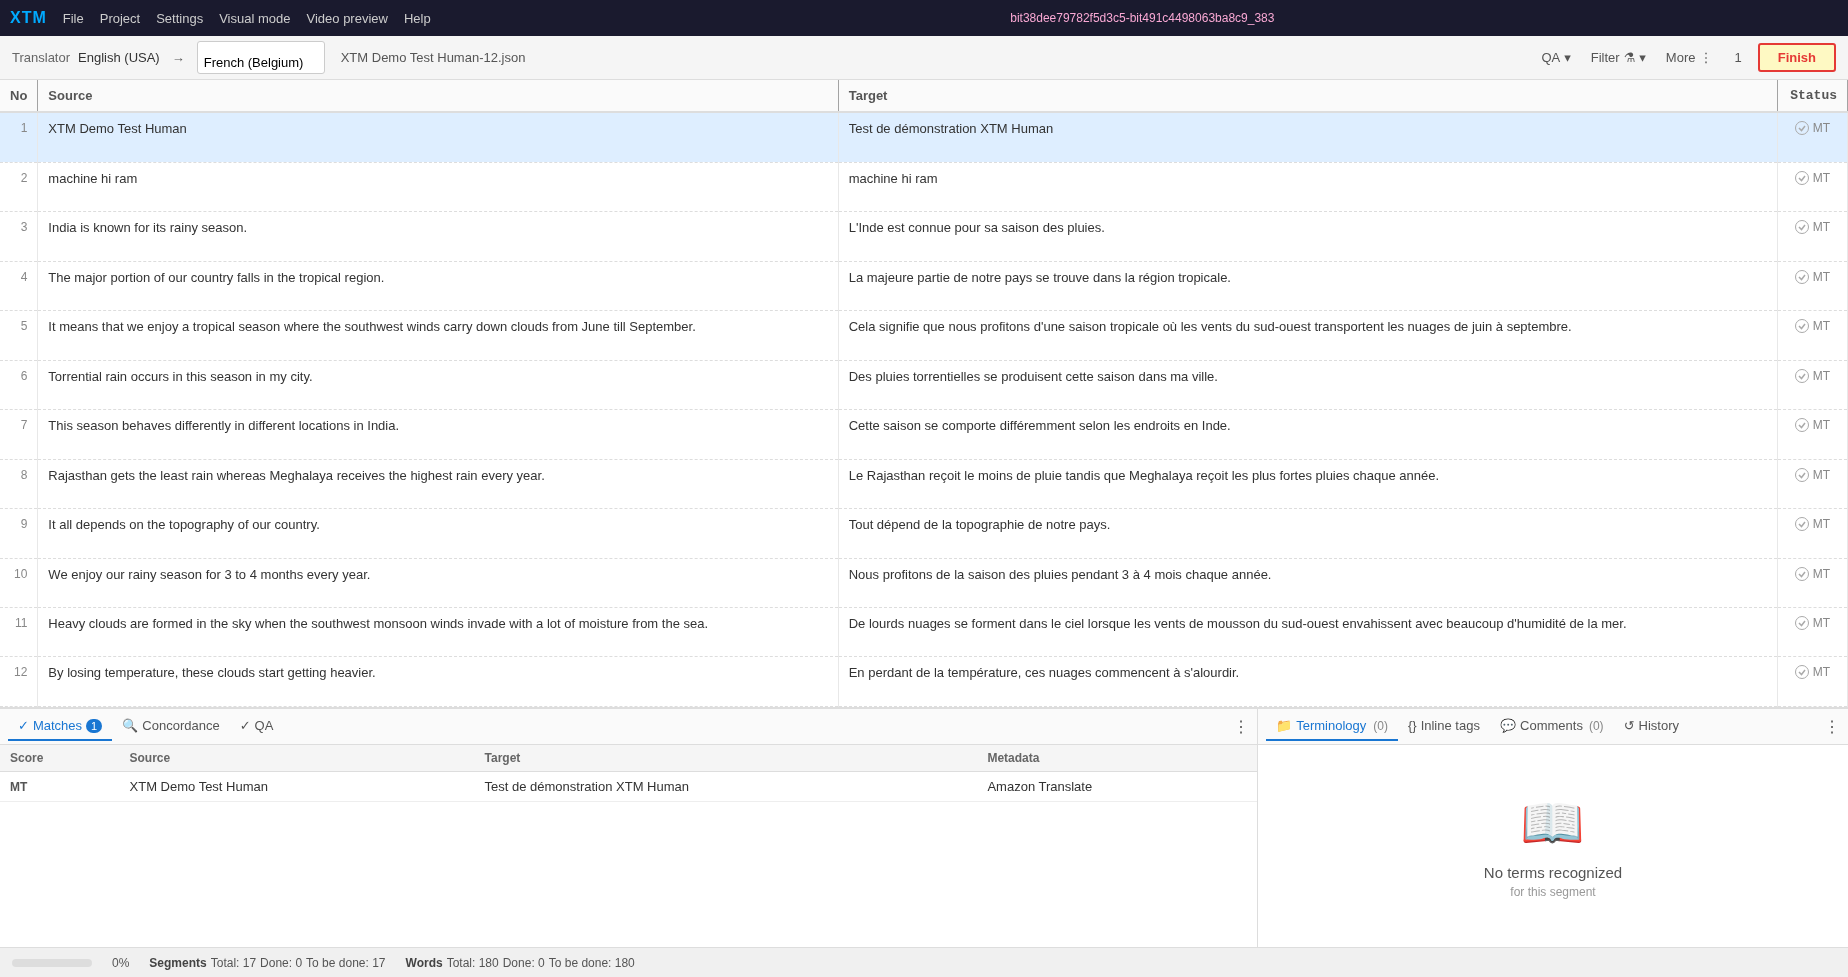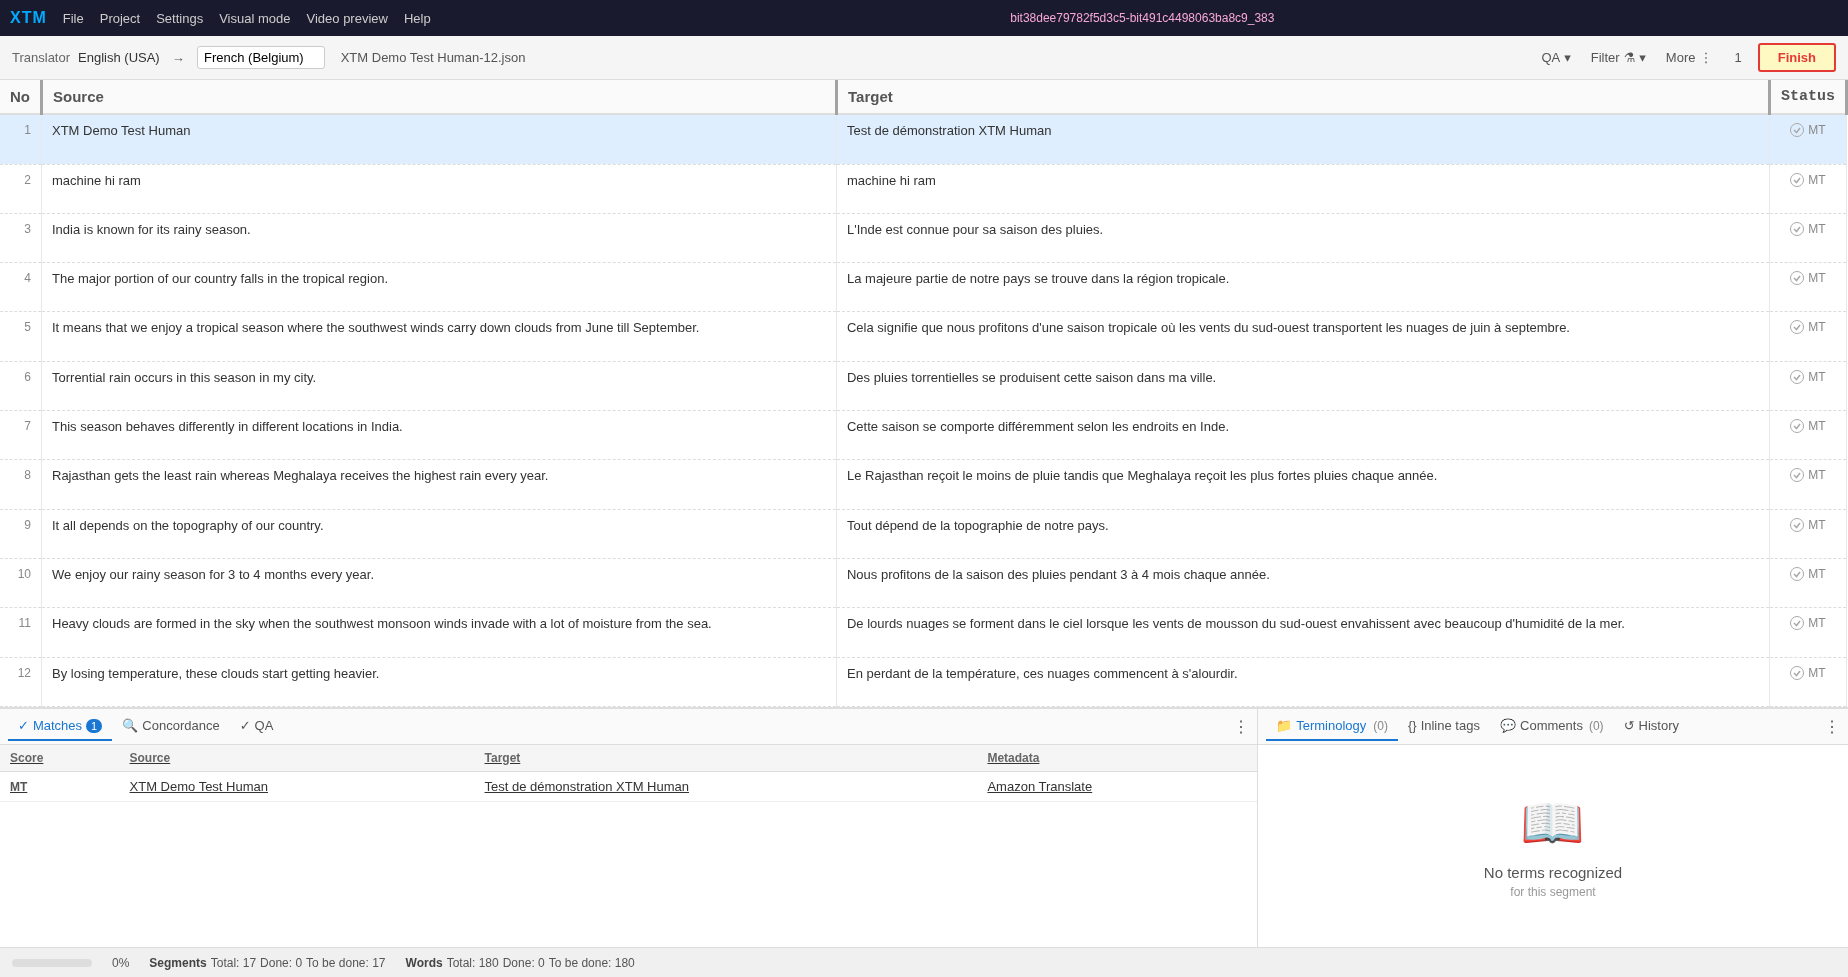--- a/index.html
+++ b/index.html
@@ -8,33 +8,33 @@
     
     .top-nav { background: #1a1a2e; color: #fff; height: 36px; display: flex; align-items: center; padding: 0 10px; gap: 16px; flex-shrink: 0; }
     .logo { color: #00aaff; font-weight: bold; font-size: 16px; letter-spacing: 1px; }
     .nav-item { font-size: 13px; color: #ccc; cursor: pointer; }
     .window-title { flex: 1; text-align: center; color: #f9a8d4; font-size: 12px; }
 
     
     .translator-bar { background: #f5f5f5; border-bottom: 1px solid #ddd; height: 44px; display: flex; align-items: center; padding: 0 12px; gap: 8px; flex-shrink: 0; }
     .translator-label { color: #666; font-size: 13px; }
     .lang-display { color: #333; font-size: 13px; }
-    .lang-select { border: 1px solid #ccc; border-radius: 3px; padding: 3px 20px 3px 6px; font-size: 13px; background: #fff; appearance: none; cursor: pointer; text-align: right; }
+    .lang-select { border: 1px solid #ccc; border-radius: 3px; padding: 13px 20px 3px 6px; font-size: 13px; background: #fff; appearance: none; cursor: pointer; }
     .arrow-icon { color: #555; margin: 0 4px; }
     .file-name { color: #555; font-size: 13px; margin-left: 8px; }
     .spacer { flex: 1; }
     .toolbar-btn { background: none; border: none; cursor: pointer; font-size: 13px; color: #555; display: flex; align-items: center; gap: 4px; padding: 4px 6px; border-radius: 3px; }
     .finish-btn { background: #fef9c3; border: 2px solid #e53935; color: #e53935; font-weight: bold; font-size: 13px; padding: 5px 18px; border-radius: 3px; cursor: pointer; }
     .page-num { color: #555; font-size: 13px; padding: 0 8px; }
 
     
     .main-content { flex: 1; overflow-y: auto; display: flex; flex-direction: column; }
     .segment-table { width: 100%; border-collapse: collapse; flex: 1; }
     .segment-table thead tr { border-bottom: 2px solid #ddd; background: #fafafa; }
-    .segment-table thead th { padding: 8px 10px; text-align: left; font-weight: 600; color: #555; font-size: 15px; border-right: 3px solid #a3a3a3; }
+    .segment-table thead th { padding: 8px 10px; text-align: left; font-weight: 600; color: #555; font-size: 13px; border-right: 1px solid #a3a3a3; }
     .segment-table thead th.no-col { width: 36px; }
     .segment-table thead th.source-col { width: calc(50% - 18px); }
     .segment-table thead th.target-col { }
     .segment-table thead th.status-col { width: 70px; text-align: right; font-family: Liberation Mono, monospace; }
     .segment-table tbody tr { border-bottom: 1px dashed #ddd; cursor: pointer; }
     .segment-table tbody tr.selected { background: #deeeff; }
     .segment-table tbody td { padding: 8px 10px; vertical-align: top; font-size: 13px; color: #333; border-right: 1px solid #e8e8e8; }
     .segment-table tbody td.no-cell { color: #888; font-size: 12px; text-align: right; width: 36px; }
     .status-cell { text-align: center; white-space: nowrap; }
     .mt-badge { display: inline-flex; align-items: center; gap: 4px; color: #888; font-size: 12px; }
@@ -324,21 +324,21 @@
       <div class="panel-tab">
         <span>🔍</span>
         <span>Concordance</span>
       </div>
       <div class="panel-tab">
         <span>✓</span>
         <span>QA</span>
       </div>
       <span class="panel-more">⋮</span>
     </div>
-    <div style="flex:1; overflow-y:auto;text-decoration:underline;">
+    <div style="flex:1; overflow-y:auto;">
       <table class="matches-table">
         <thead>
           <tr>
             <th>Score</th>
             <th>Source</th>
             <th>Target</th>
             <th>Metadata</th>
           </tr>
         </thead>
         <tbody>

